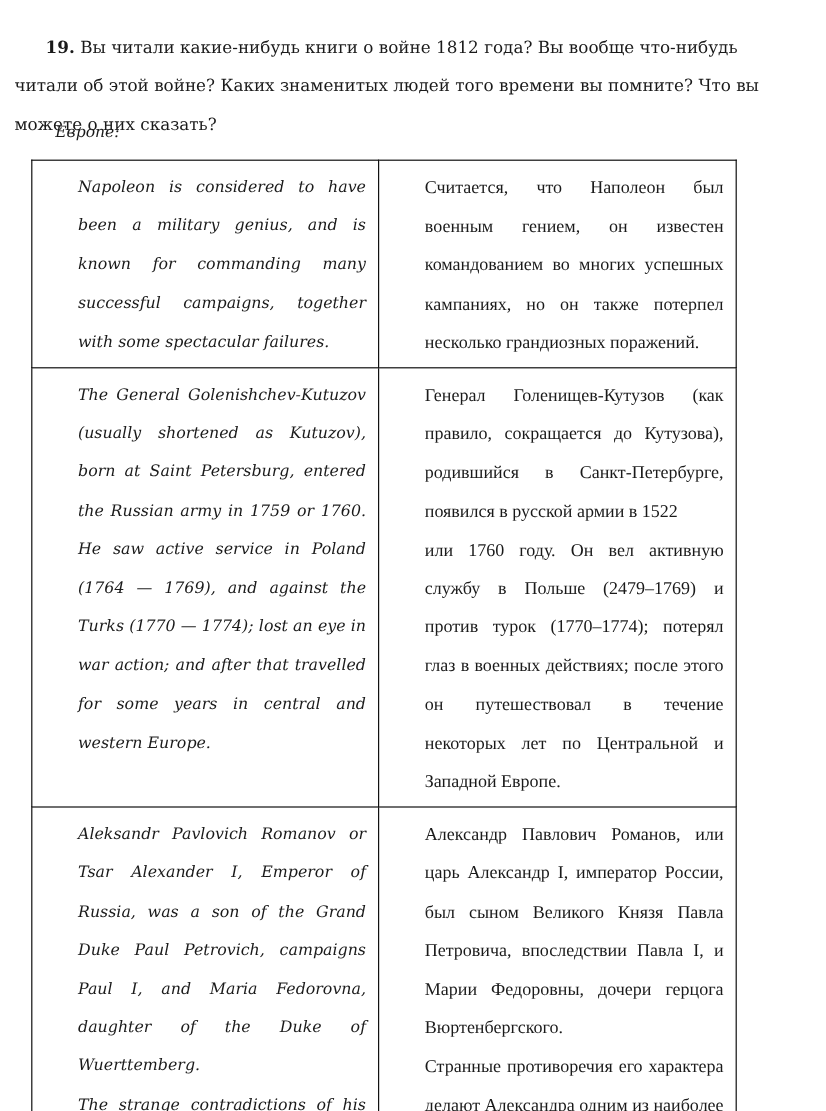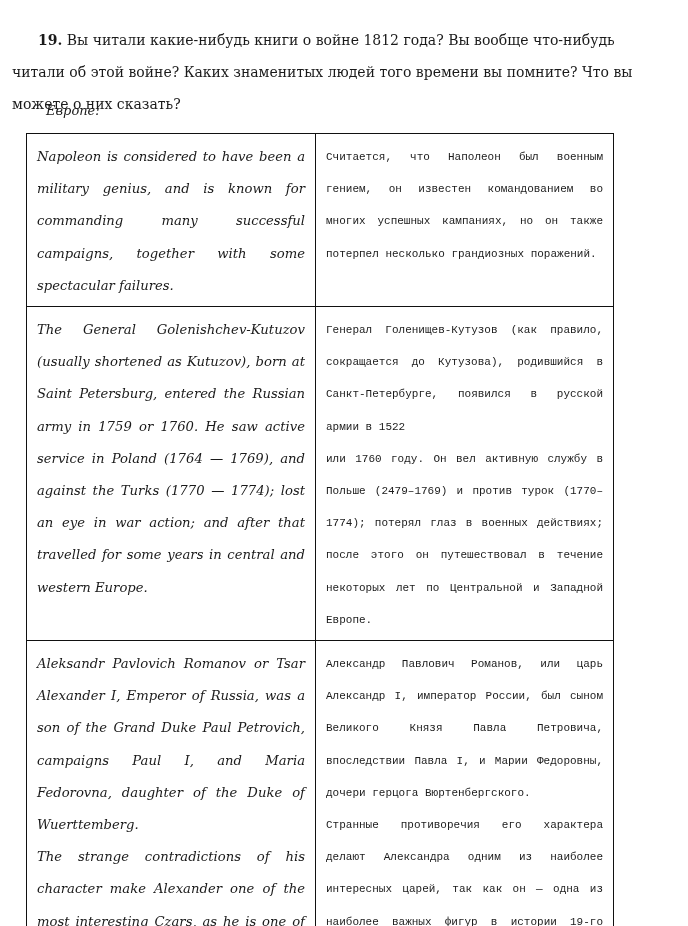--- a/index.html
+++ b/index.html
@@ -22,22 +22,22 @@
     width: 588px; border-collapse: collapse;
   }
   table.dict td {
     border: 1.5px solid #111;
     vertical-align: top;
     padding: 7px 10px 4px 10px;
     font-size: 13.2px; line-height: 32.2px;
     text-align: justify;
   }
   table.dict td.en { width: 268px; font-family: "DejaVu Serif", serif; font-style: italic; }
-  table.dict td.ru { width: 277px; font-family: Liberation Mono, monospace; font-size: 11px; }
-  .para { display: block; }
+  table.dict td.ru { width: 277px; font-family: Liberation Serif, serif; font-size: 15px; }
+  .para { display: block; margin-left: 28px; }
   tr.r1 td { height: 118px; }
   tr.r2 td { height: 316px; }
   tr.r3 td { height: 275px; }
 </style>
 </head>
 <body>
 
 <div class="question">
   <span class="indent"></span><span class="num">19.</span>
   <span>Вы читали какие-нибудь книги о войне 1812 года? Вы вообще что-нибудь читали об этой войне? Каких знаменитых людей того времени вы помните? Что вы можете о них сказать?</span>

